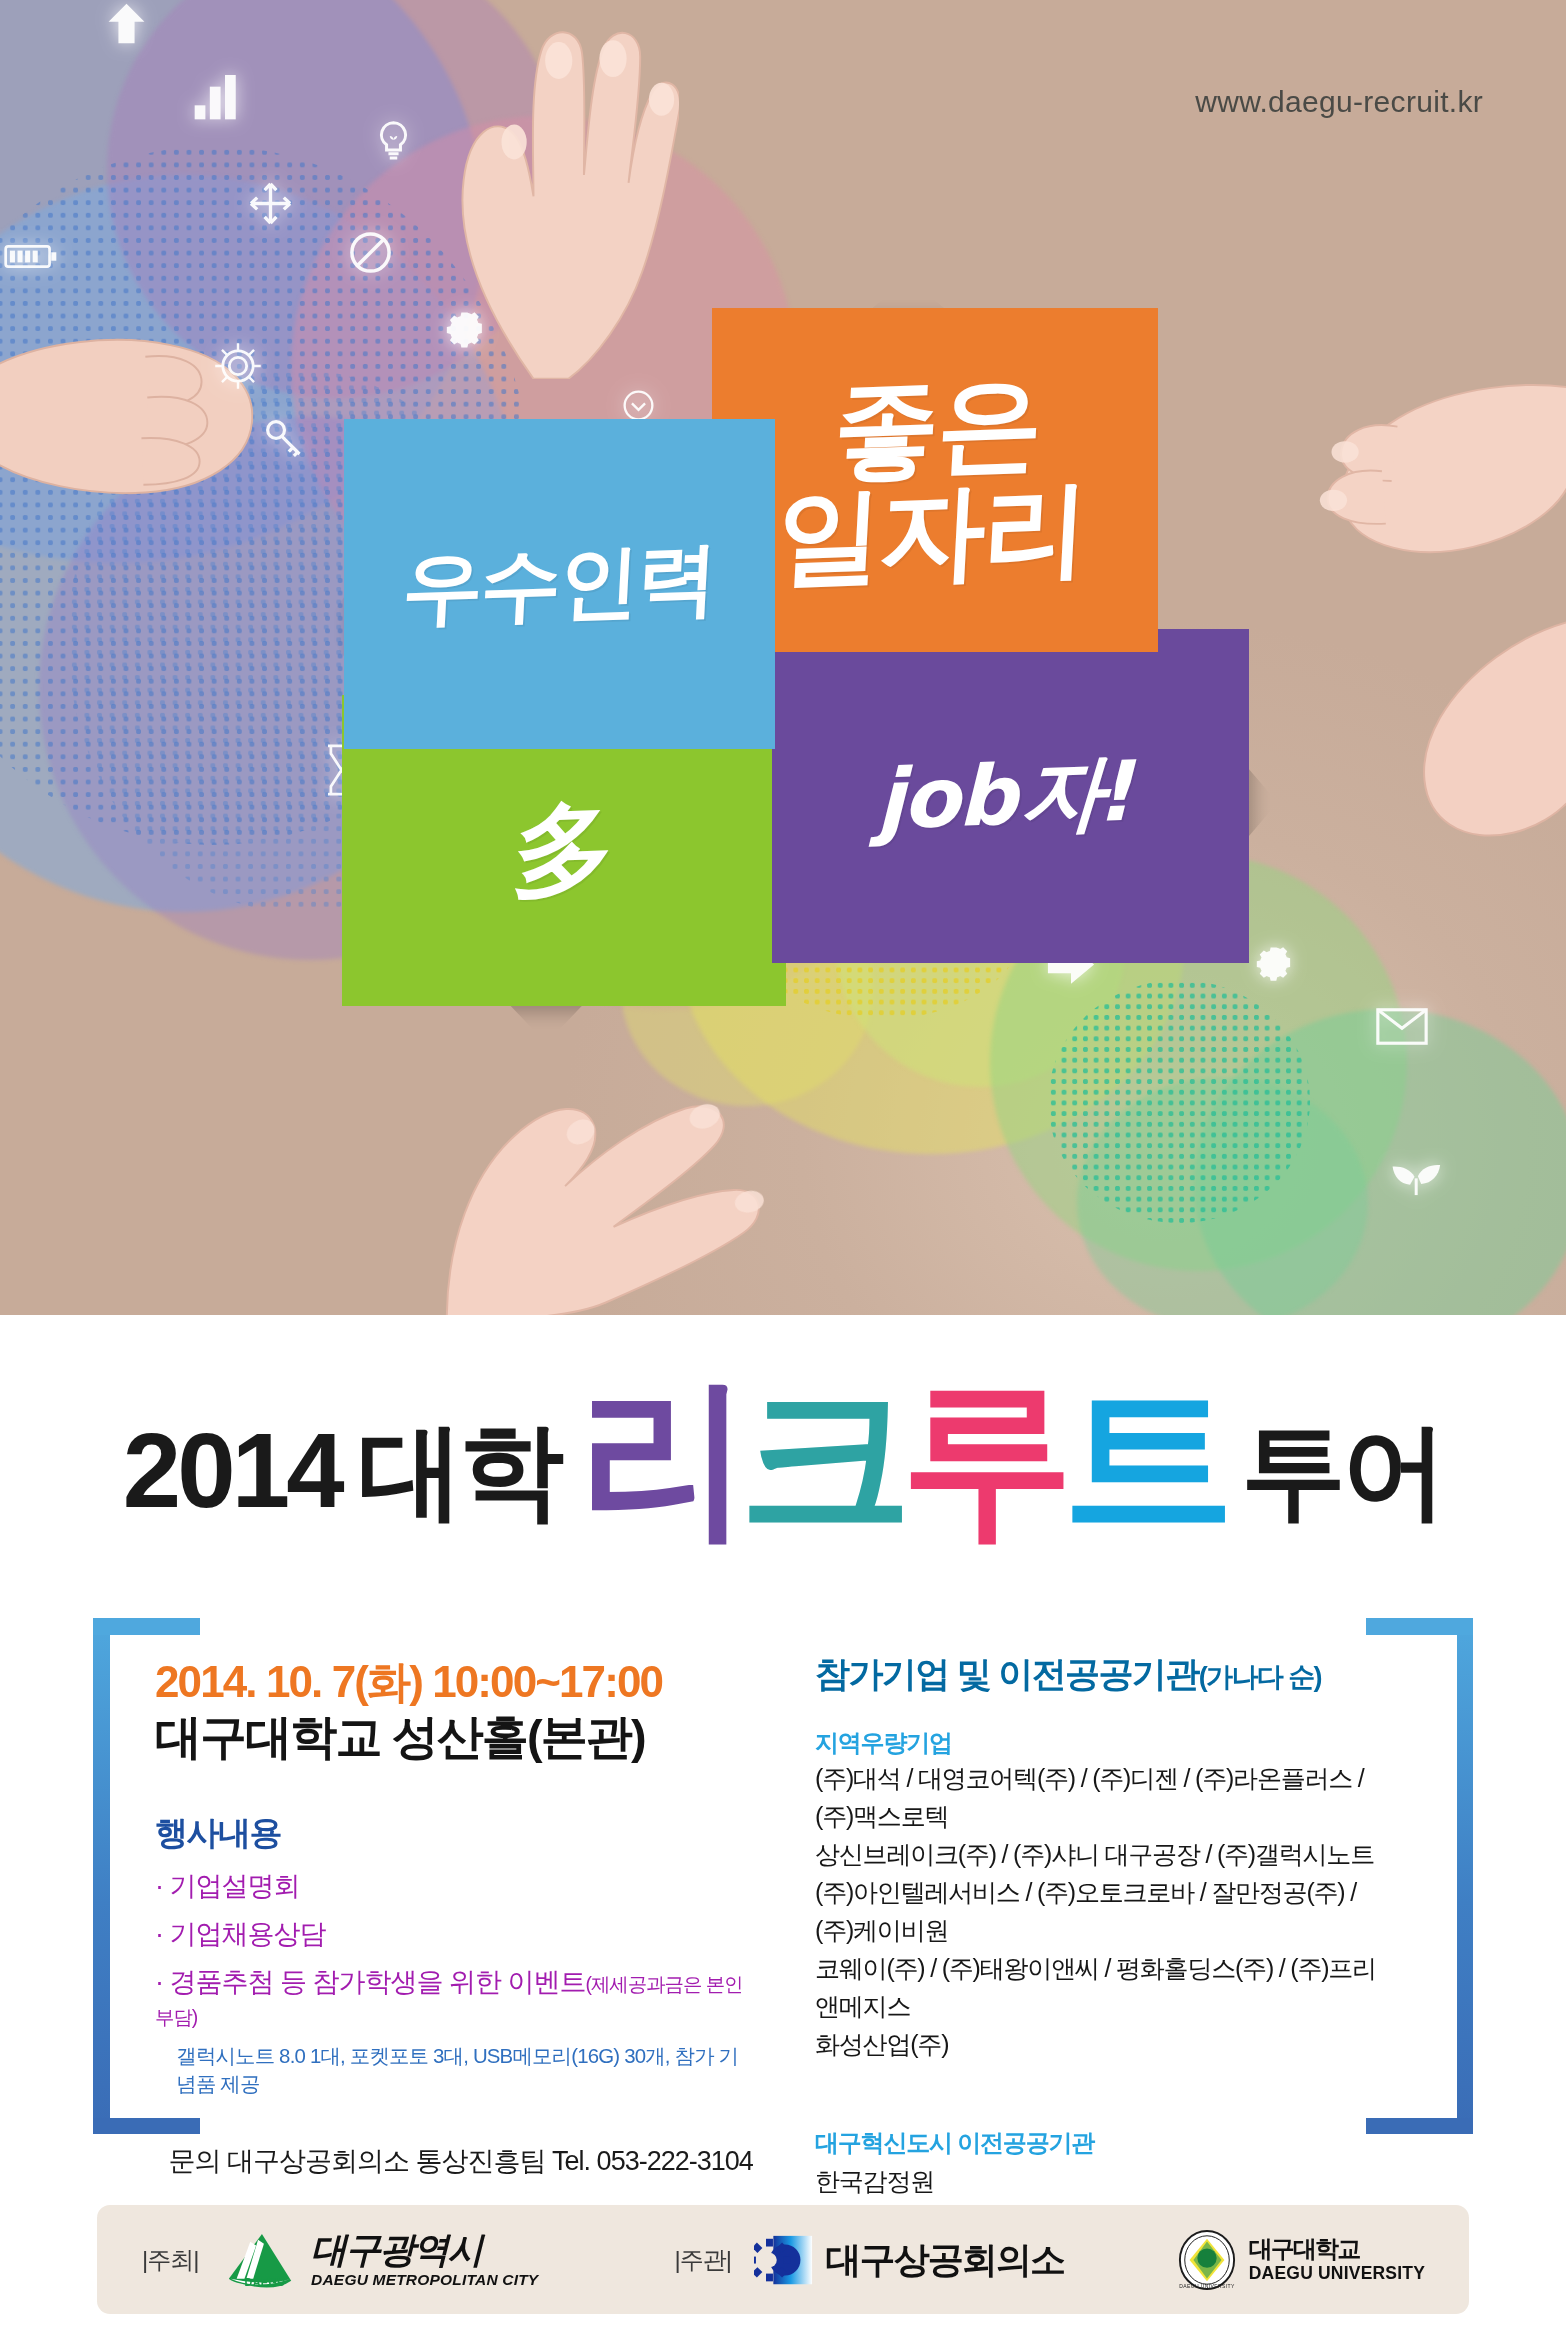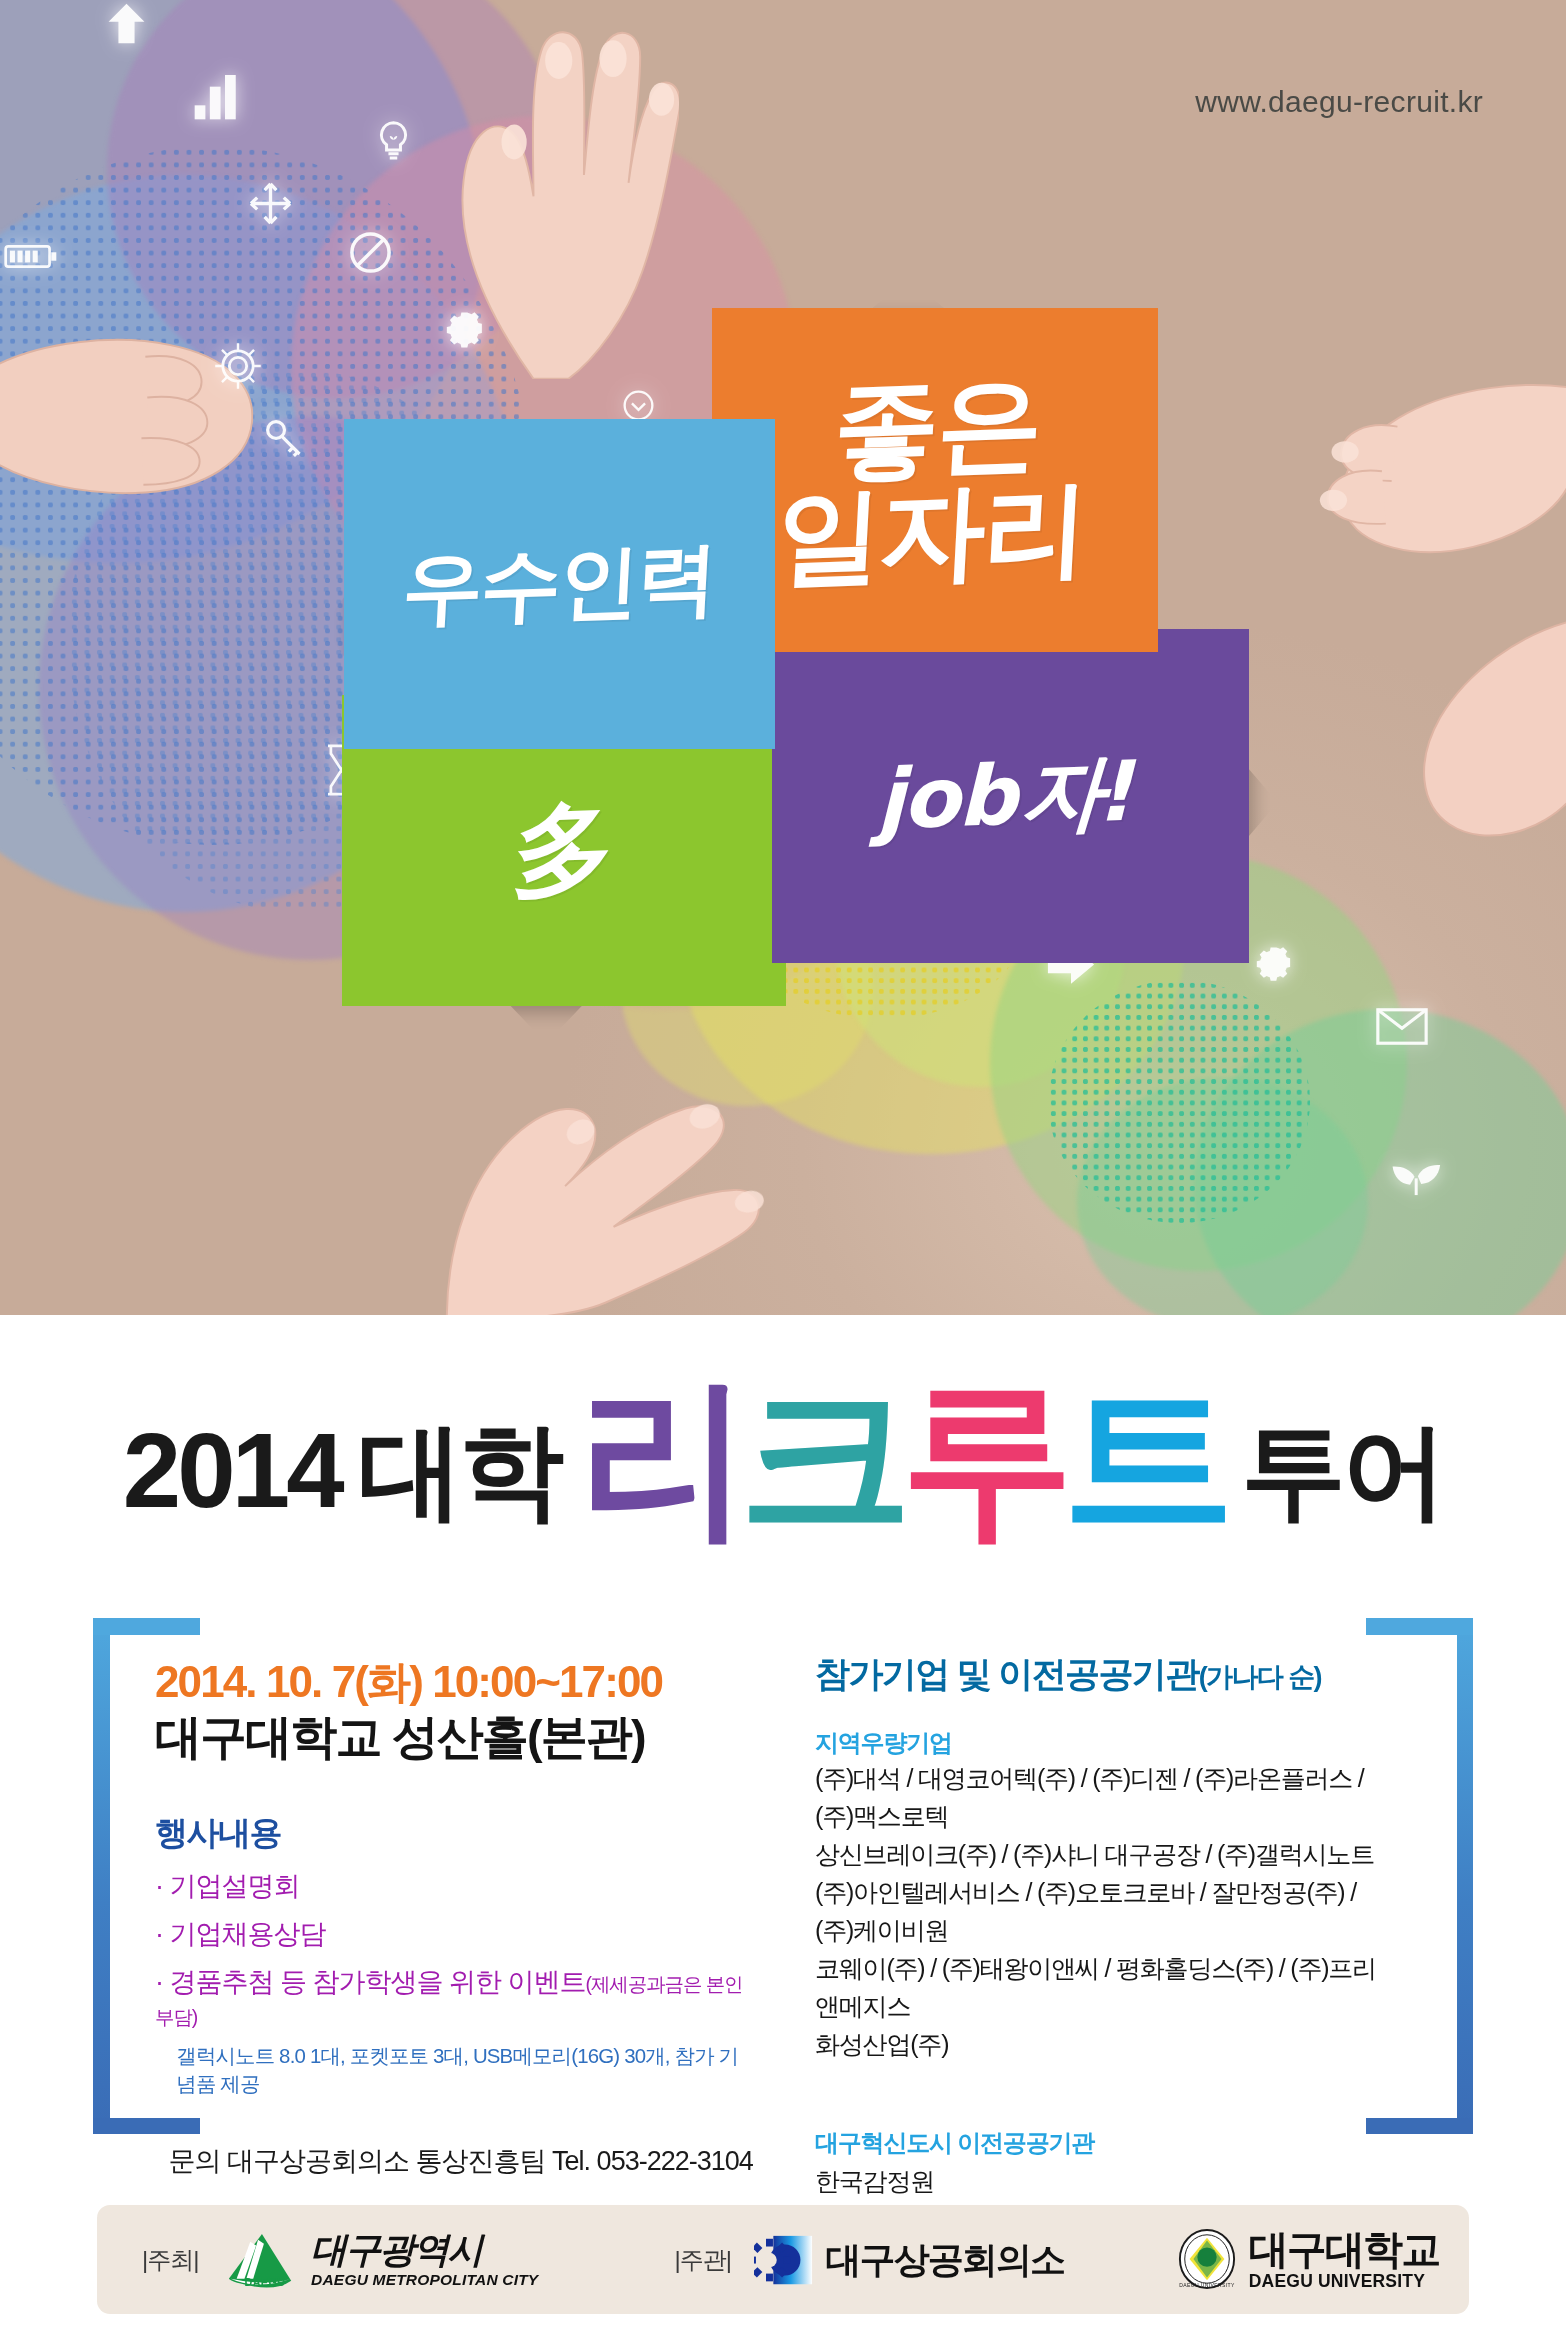--- a/index.html
+++ b/index.html
@@ -487,18 +487,18 @@
         <ellipse cx="31" cy="31" rx="28" ry="30" fill="#ffffff" stroke="#1c1c1c" stroke-width="2"></ellipse>
         <ellipse cx="31" cy="31" rx="23" ry="25" fill="#ffffff" stroke="#1c1c1c" stroke-width="1"></ellipse>
         <path d="M31 9 L49 31 L31 53 L13 31 Z" fill="#f2e43a"></path>
         <path d="M31 12 L46 31 L31 50 L17 31 Z" fill="#7ab648"></path>
         <circle cx="31" cy="29" r="10" fill="#16803c"></circle>
         <path d="M31 19a10 10 0 0 1 0 20 7 7 0 0 0 0-20z" fill="#0e5e2c"></path>
         <text x="31" y="60" font-family="Liberation Sans, sans-serif" font-size="5.2" text-anchor="middle" fill="#1c1c1c" letter-spacing=".4">DAEGU UNIVERSITY</text>
       </svg>
     </span>
     <span style="margin-left:11.6px;">
-      <div class="f-name-k" style="font-size:40px;">대구대학교</div>
+      <div class="f-name-k" style="font-size:24px;">대구대학교</div>
       <div class="f-name-e" style="font-size:17.5px; letter-spacing:0.2px; margin-top:3.9px;">DAEGU UNIVERSITY</div>
     </span>
   </div>
 </div>
 
 
 </body></html>

